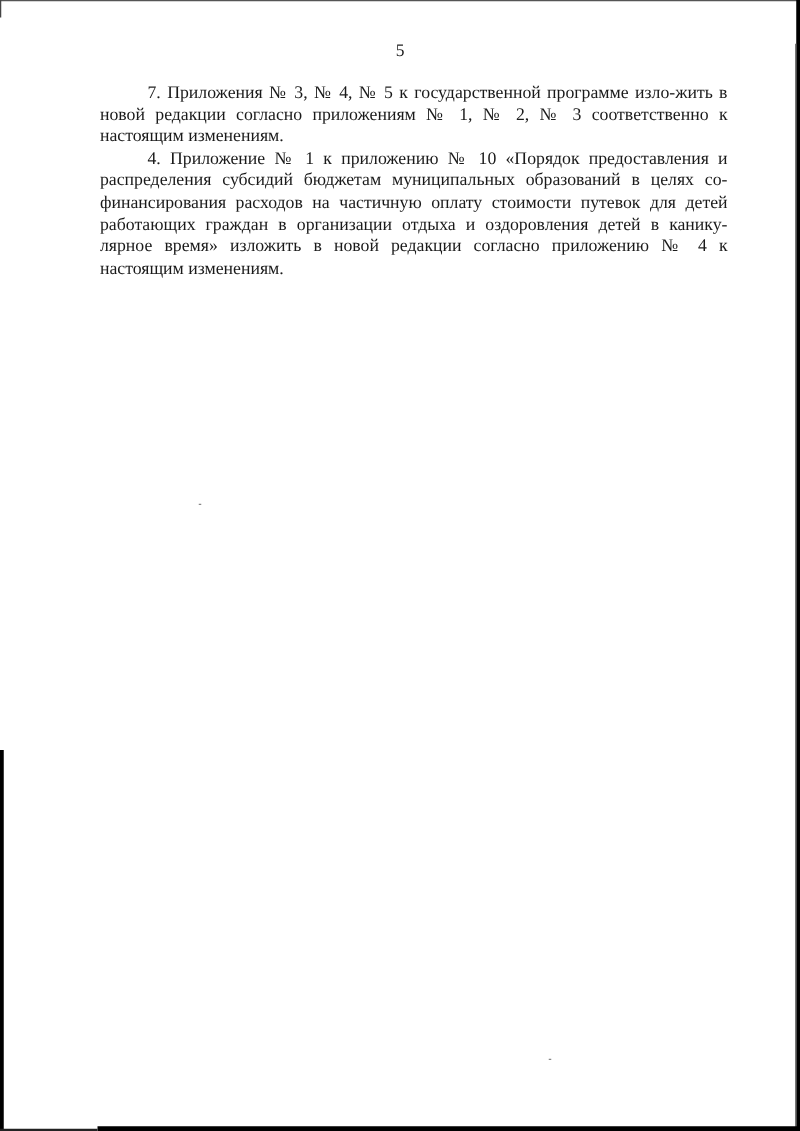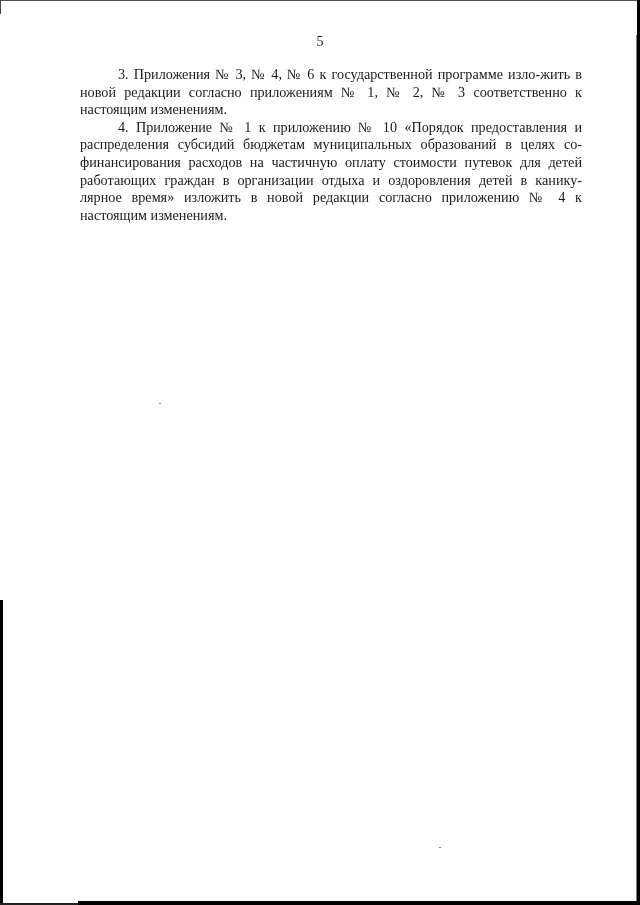--- a/index.html
+++ b/index.html
@@ -95,15 +95,15 @@
 <div class="scan-right-inner"></div>
 <div class="scan-left"></div>
 <div class="scan-bottom"></div>
 <div class="scan-bottom-left"></div>
 <div class="speck" style="left:159px; top:403px;"></div>
 <div class="speck" style="left:439px; top:847px;"></div>
 
 <div class="page-number">5</div>
 
 <div class="content">
-  <p class="para">3. Приложения   № 3, № 4, № 6  к государственной программе изло-жить в новой редакции согласно приложениям № 1, № 2, № 3 соответственно к настоящим изменениям.</p>
+  <p class="para">7. Приложения   № 3, № 4, № 5  к государственной программе изло-жить в новой редакции согласно приложениям № 1, № 2, № 3 соответственно к настоящим изменениям.</p>
   <p class="para">4. Приложение № 1 к приложению № 10 «Порядок предоставления и распределения субсидий бюджетам муниципальных образований в целях со-финансирования расходов на частичную оплату стоимости путевок для детей работающих граждан в организации отдыха и оздоровления детей в канику-лярное время» изложить в новой редакции согласно приложению № 4 к настоящим изменениям.</p>
 </div>
 
 </body></html>

